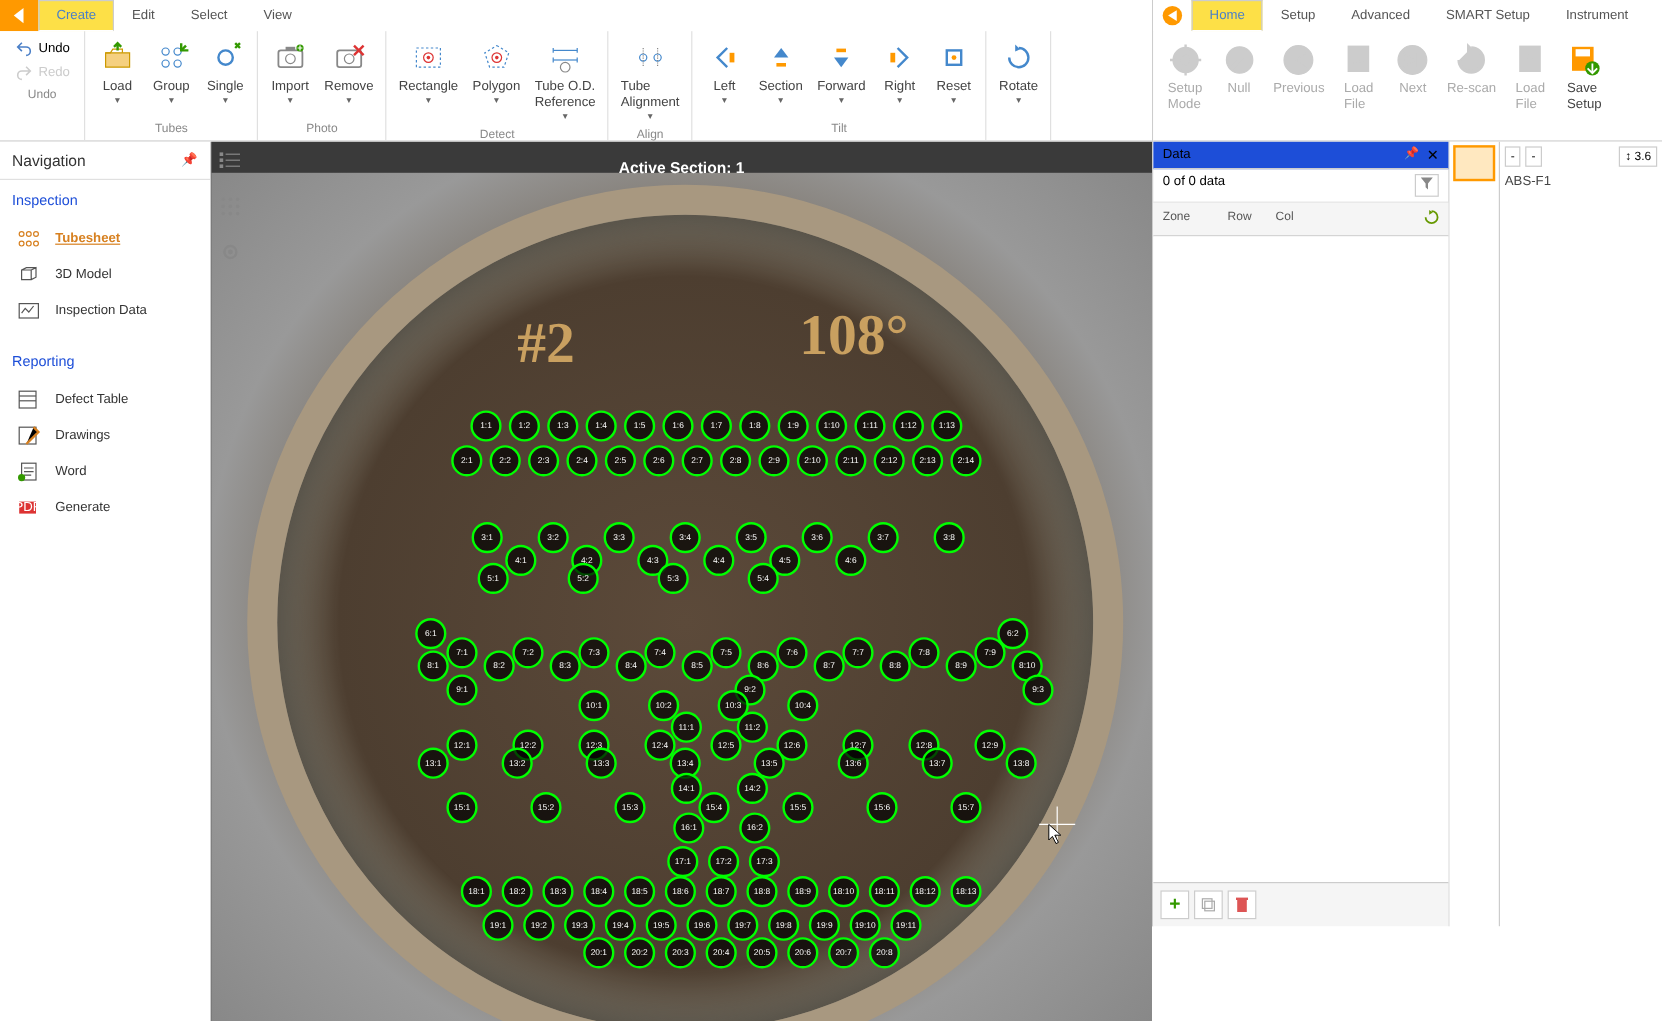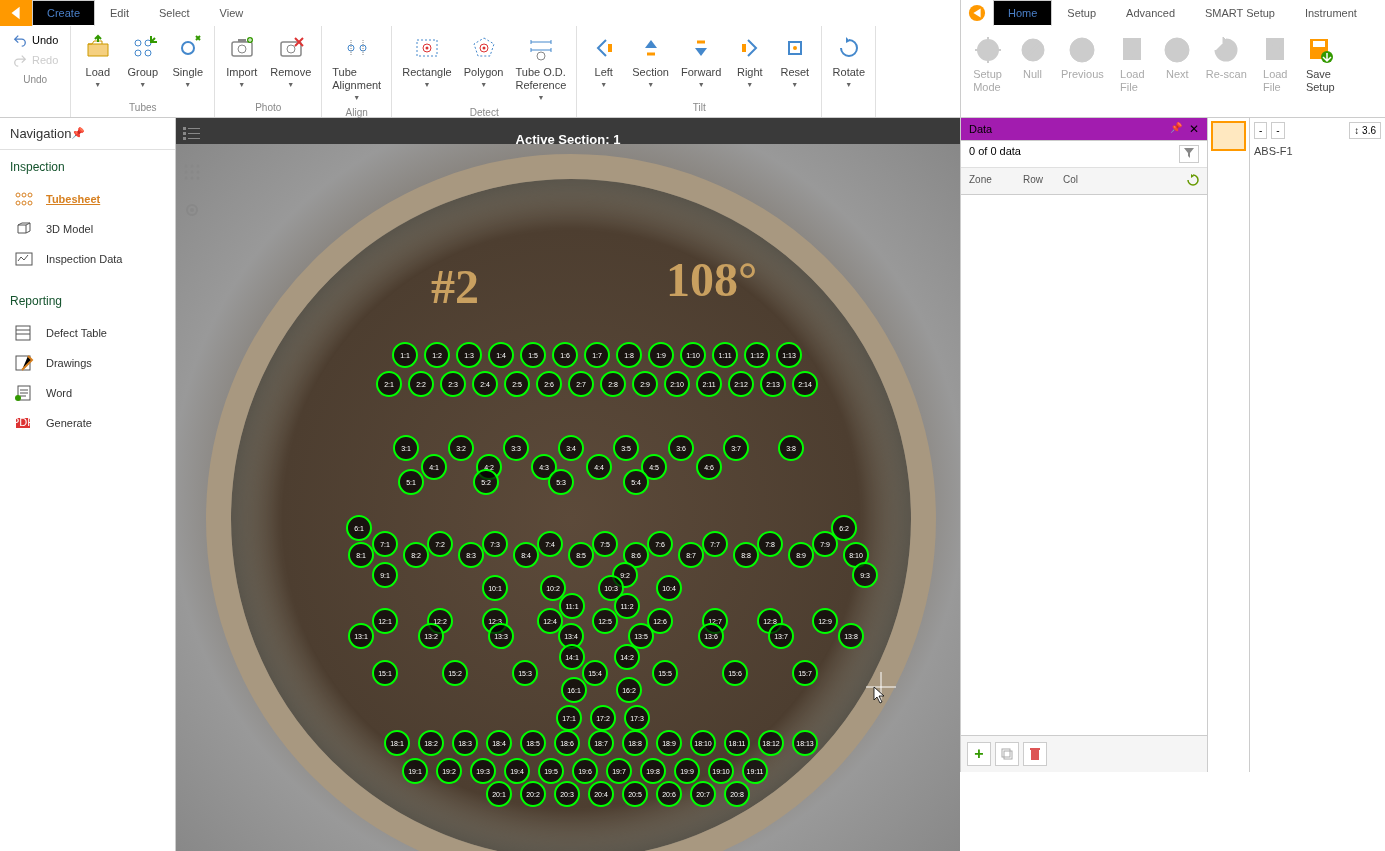--- a/index.html
+++ b/index.html
@@ -6,21 +6,21 @@
 body{width:1385px;height:851px;overflow:hidden;background:#fff;position:relative}
 .left-app{position:absolute;left:0;top:0;width:960px;height:851px;display:flex;flex-direction:column}
 .right-app{position:absolute;left:960px;top:0;width:425px;height:772px;display:flex;flex-direction:column;border-left:1px solid #ccc}
 
 
 .titlebar{height:26px;background:#fff;display:flex;align-items:stretch}
 .app-logo{width:32px;height:26px;background:#f90;display:flex;align-items:center;justify-content:center}
 .app-logo svg{width:18px;height:18px}
 .menu-tabs{display:flex;align-items:stretch}
 .menu-tab{padding:0 14px;display:flex;align-items:center;cursor:pointer;border:1px solid transparent;color:#555}
-.menu-tab.active{border:1px solid #ccc;border-bottom:1px solid #fff;color:#4a7fc7;background:#000000}
+.menu-tab.active{border:1px solid #ccc;border-bottom:1px solid #fff;color:#4a7fc7;background:#fde047}
 
 
 .ribbon{height:92px;border-bottom:1px solid #ccc;display:flex;background:#fff}
 .ribbon-group{display:flex;flex-direction:column;border-right:1px solid #e0e0e0;padding:2px 4px}
 .ribbon-items{display:flex;flex:1;align-items:flex-start}
 .ribbon-btn{display:flex;flex-direction:column;align-items:center;padding:4px 6px;cursor:pointer;min-width:45px}
 .ribbon-btn .ico{width:32px;height:32px;display:flex;align-items:center;justify-content:center;margin-bottom:2px}
 .ribbon-btn .lbl{text-align:left;line-height:1.2;font-size:11px;color:#444}
 .ribbon-btn .dd{font-size:7px;color:#666;margin-top:2px}
 .ribbon-group-label{text-align:center;font-size:10px;color:#888;padding:2px 0}
@@ -28,44 +28,44 @@
 .ribbon-small-btn{display:flex;align-items:center;padding:2px;cursor:pointer}
 .ribbon-small-btn .ico{width:16px;height:16px;margin-right:4px;display:flex;align-items:center;justify-content:center}
 
 
 .ribbon-btn.gray .lbl{color:#aaa}
 .ribbon-btn.gray svg *{stroke:#ccc;fill:#ccc}
 
 
 .left-content{flex:1;display:flex;overflow:hidden}
 .nav-panel{width:176px;background:#fff;border-right:1px solid #ccc;display:flex;flex-direction:column}
-.nav-header{padding:8px 10px;border-bottom:1px solid #e0e0e0;display:flex;justify-content:flex-start;align-items:center}
+.nav-header{padding:8px 10px;border-bottom:1px solid #e0e0e0;display:flex;justify-content:space-between;align-items:center}
 .nav-header h3{font-size:13px;font-weight:normal;color:#333}
 .nav-section{padding:10px}
-.nav-section h4{font-size:12px;font-weight:normal;color:#14532d;margin-bottom:10px}
+.nav-section h4{font-size:12px;font-weight:normal;color:#1d4ed8;margin-bottom:10px}
 .nav-item{display:flex;align-items:center;padding:6px 4px;cursor:pointer}
 .nav-item .ico{width:24px;height:18px;margin-right:8px;display:flex;align-items:center;}
 .nav-item.active span.txt{color:#d78020;font-weight:bold;text-decoration:underline}
 .nav-item .txt{color:#333}
 
 
 .canvas-area{flex:1;background:#3a3a3a;position:relative;overflow:hidden}
 .canvas-toolbar{position:absolute;left:6px;top:6px;display:flex;flex-direction:column;gap:18px;z-index:5}
 .canvas-tool{width:20px;height:20px;cursor:pointer;display:flex;align-items:center;justify-content:center}
 .canvas-title{text-align:center;color:#fff;font-size:13px;font-weight:bold;padding:14px;position:absolute;top:0;left:0;right:0;z-index:4}
 .photo{position:absolute;left:0;top:26px;width:100%;height:calc(100% - 26px);background:radial-gradient(circle at 50% 50%,#6b5545 0%,#4a3c30 40%,#7a7268 55%,#999 75%,#888 100%)}
 .tubesheet-circle{position:absolute;left:30px;top:10px;width:730px;height:730px;border-radius:50%;background:radial-gradient(circle,#5c4a3a 0%,#4d3e30 60%,#7d7668 70%,#b5aa95 80%);border:25px solid #a89880;box-shadow:inset 0 0 40px rgba(0,0,0,0.6)}
 .photo-label{position:absolute;color:#c9a060;font-size:48px;font-weight:bold;font-family:cursive;pointer-events:none}
 .tube{position:absolute;width:26px;height:26px;border-radius:50%;border:2px solid #0f0;background:rgba(0,0,0,0.7);display:flex;align-items:center;justify-content:center;color:#fff;font-size:7px;cursor:pointer}
 .cursor-cross{position:absolute;color:#fff;font-size:20px;pointer-events:none}
 
 
 .right-content{flex:1;display:flex;overflow:hidden}
 .data-panel{width:247px;display:flex;flex-direction:column;border-right:1px solid #ccc}
-.data-header{display:flex;justify-content:space-between;align-items:center;padding:4px 8px;background:#a21caf;border-bottom:1px solid #ccc}
+.data-header{display:flex;justify-content:space-between;align-items:center;padding:4px 8px;background:#1d4ed8;border-bottom:1px solid #ccc}
 .data-header h4{font-size:11px;font-weight:normal}
 .data-ctrls{display:flex;gap:6px}
 .data-status{padding:4px 8px;display:flex;justify-content:space-between;align-items:flex-start;border-bottom:1px solid #e0e0e0}
 .data-cols{display:flex;padding:4px 0;background:#f5f5f5;border-bottom:1px solid #ccc}
 .data-col{padding:2px 8px;font-size:10px;color:#555}
 .data-body{flex:1;background:#fff}
 .data-footer{padding:6px;background:#f5f5f5;border-top:1px solid #ccc;display:flex;gap:4px}
 .data-footer-btn{width:24px;height:24px;border:1px solid #ccc;background:#fff;display:flex;align-items:center;justify-content:center;cursor:pointer}
 
 .strip-panel{width:42px;border-right:1px solid #ccc;background:#fff;position:relative}
@@ -184,70 +184,70 @@
             <div class="dd">▼</div>
           </div>
         </div>
         <div class="ribbon-group-label">Photo</div>
       </div>
       <div class="ribbon-group">
         <div class="ribbon-items">
           <div class="ribbon-btn">
             <div class="ico">
               <svg width="28" height="28" viewBox="0 0 28 28">
+                <rect x="4" y="6" width="20" height="16" fill="none" stroke="#48c" stroke-dasharray="2 2"></rect>
+                <circle cx="14" cy="14" r="4" fill="none" stroke="#d33"></circle>
+                <circle cx="14" cy="14" r="1.5" fill="#d33"></circle>
+              </svg>
+            </div>
+            <div class="lbl">Rectangle</div>
+            <div class="dd">▼</div>
+          </div>
+          <div class="ribbon-btn">
+            <div class="ico">
+              <svg width="28" height="28" viewBox="0 0 28 28">
+                <path d="M14 4 L24 10 L20 22 L8 22 L4 10 Z" fill="none" stroke="#48c" stroke-dasharray="2 2"></path>
+                <circle cx="14" cy="14" r="4" fill="none" stroke="#d33"></circle>
+                <circle cx="14" cy="14" r="1.5" fill="#d33"></circle>
+              </svg>
+            </div>
+            <div class="lbl">Polygon</div>
+            <div class="dd">▼</div>
+          </div>
+          <div class="ribbon-btn">
+            <div class="ico">
+              <svg width="28" height="28" viewBox="0 0 28 28">
+                <line x1="4" y1="8" x2="24" y2="8" stroke="#48c"></line>
+                <line x1="4" y1="16" x2="24" y2="16" stroke="#48c"></line>
+                <path d="M4 6 L4 10 M24 6 L24 10 M4 14 L4 18 M24 14 L24 18" stroke="#48c"></path>
+                <circle cx="14" cy="22" r="4" fill="none" stroke="#888"></circle>
+              </svg>
+            </div>
+            <div class="lbl">Tube O.D.<br>Reference</div>
+            <div class="dd">▼</div>
+          </div>
+        </div>
+        <div class="ribbon-group-label">Detect</div>
+      </div>
+      <div class="ribbon-group">
+        <div class="ribbon-items">
+          <div class="ribbon-btn">
+            <div class="ico">
+              <svg width="28" height="28" viewBox="0 0 28 28">
                 <circle cx="8" cy="14" r="3" fill="none" stroke="#48c"></circle>
                 <circle cx="20" cy="14" r="3" fill="none" stroke="#48c"></circle>
                 <line x1="8" y1="6" x2="8" y2="22" stroke="#888" stroke-dasharray="1 1"></line>
                 <line x1="20" y1="6" x2="20" y2="22" stroke="#888" stroke-dasharray="1 1"></line>
               </svg>
             </div>
             <div class="lbl">Tube<br>Alignment</div>
             <div class="dd">▼</div>
           </div>
         </div>
         <div class="ribbon-group-label">Align</div>
-      </div>
-      <div class="ribbon-group">
-        <div class="ribbon-items">
-          <div class="ribbon-btn">
-            <div class="ico">
-              <svg width="28" height="28" viewBox="0 0 28 28">
-                <rect x="4" y="6" width="20" height="16" fill="none" stroke="#48c" stroke-dasharray="2 2"></rect>
-                <circle cx="14" cy="14" r="4" fill="none" stroke="#d33"></circle>
-                <circle cx="14" cy="14" r="1.5" fill="#d33"></circle>
-              </svg>
-            </div>
-            <div class="lbl">Rectangle</div>
-            <div class="dd">▼</div>
-          </div>
-          <div class="ribbon-btn">
-            <div class="ico">
-              <svg width="28" height="28" viewBox="0 0 28 28">
-                <path d="M14 4 L24 10 L20 22 L8 22 L4 10 Z" fill="none" stroke="#48c" stroke-dasharray="2 2"></path>
-                <circle cx="14" cy="14" r="4" fill="none" stroke="#d33"></circle>
-                <circle cx="14" cy="14" r="1.5" fill="#d33"></circle>
-              </svg>
-            </div>
-            <div class="lbl">Polygon</div>
-            <div class="dd">▼</div>
-          </div>
-          <div class="ribbon-btn">
-            <div class="ico">
-              <svg width="28" height="28" viewBox="0 0 28 28">
-                <line x1="4" y1="8" x2="24" y2="8" stroke="#48c"></line>
-                <line x1="4" y1="16" x2="24" y2="16" stroke="#48c"></line>
-                <path d="M4 6 L4 10 M24 6 L24 10 M4 14 L4 18 M24 14 L24 18" stroke="#48c"></path>
-                <circle cx="14" cy="22" r="4" fill="none" stroke="#888"></circle>
-              </svg>
-            </div>
-            <div class="lbl">Tube O.D.<br>Reference</div>
-            <div class="dd">▼</div>
-          </div>
-        </div>
-        <div class="ribbon-group-label">Detect</div>
       </div>
       <div class="ribbon-group">
         <div class="ribbon-items">
           <div class="ribbon-btn">
             <div class="ico">
               <svg width="28" height="28" viewBox="0 0 28 28">
                 <path d="M16 6 L8 14 L16 22" fill="none" stroke="#48c" stroke-width="2"></path>
                 <rect x="18" y="10" width="4" height="8" fill="#f90"></rect>
               </svg>
             </div>

